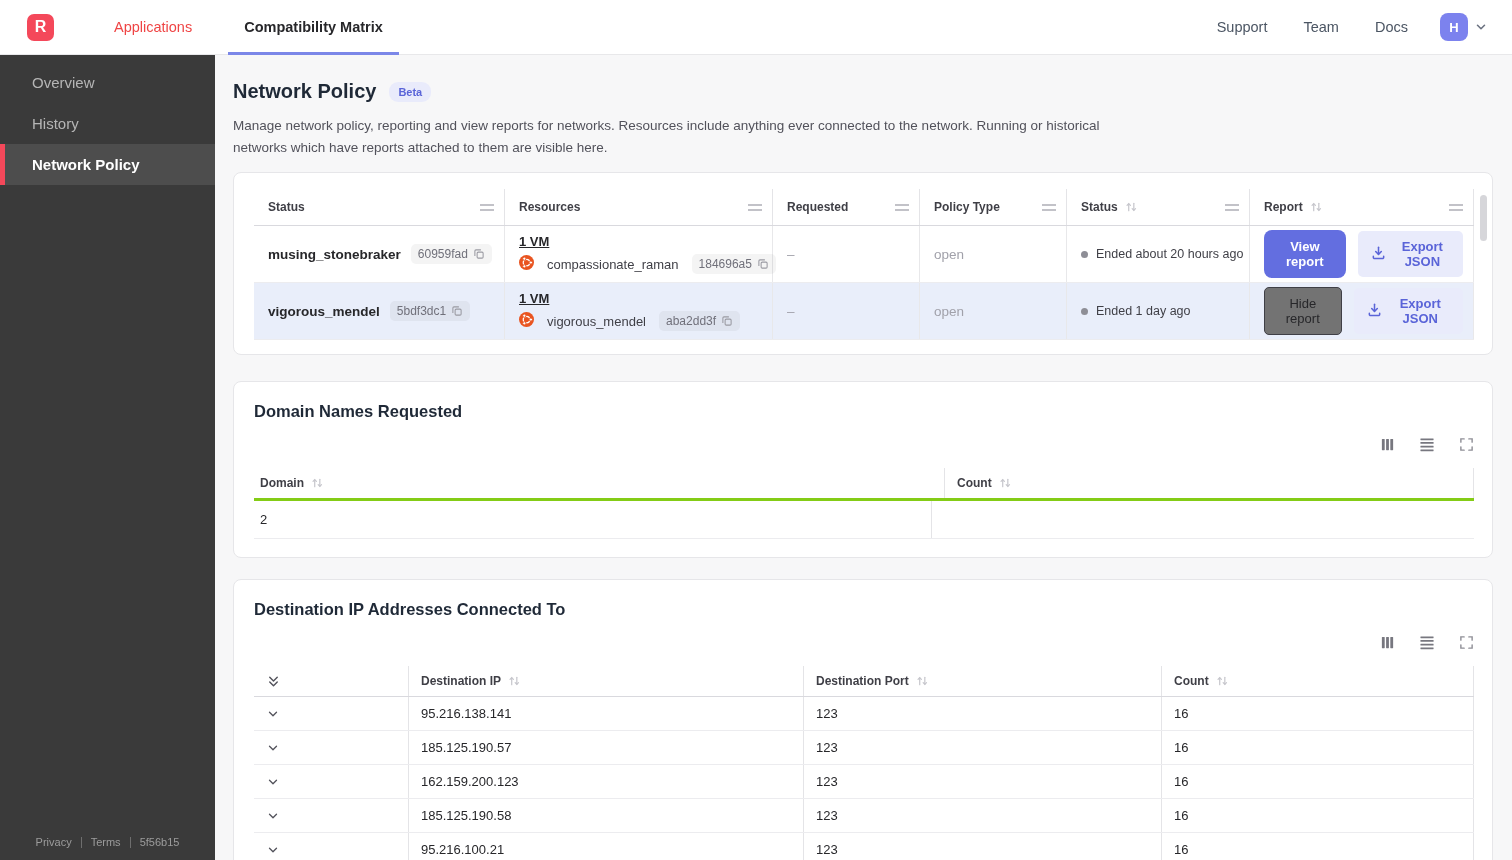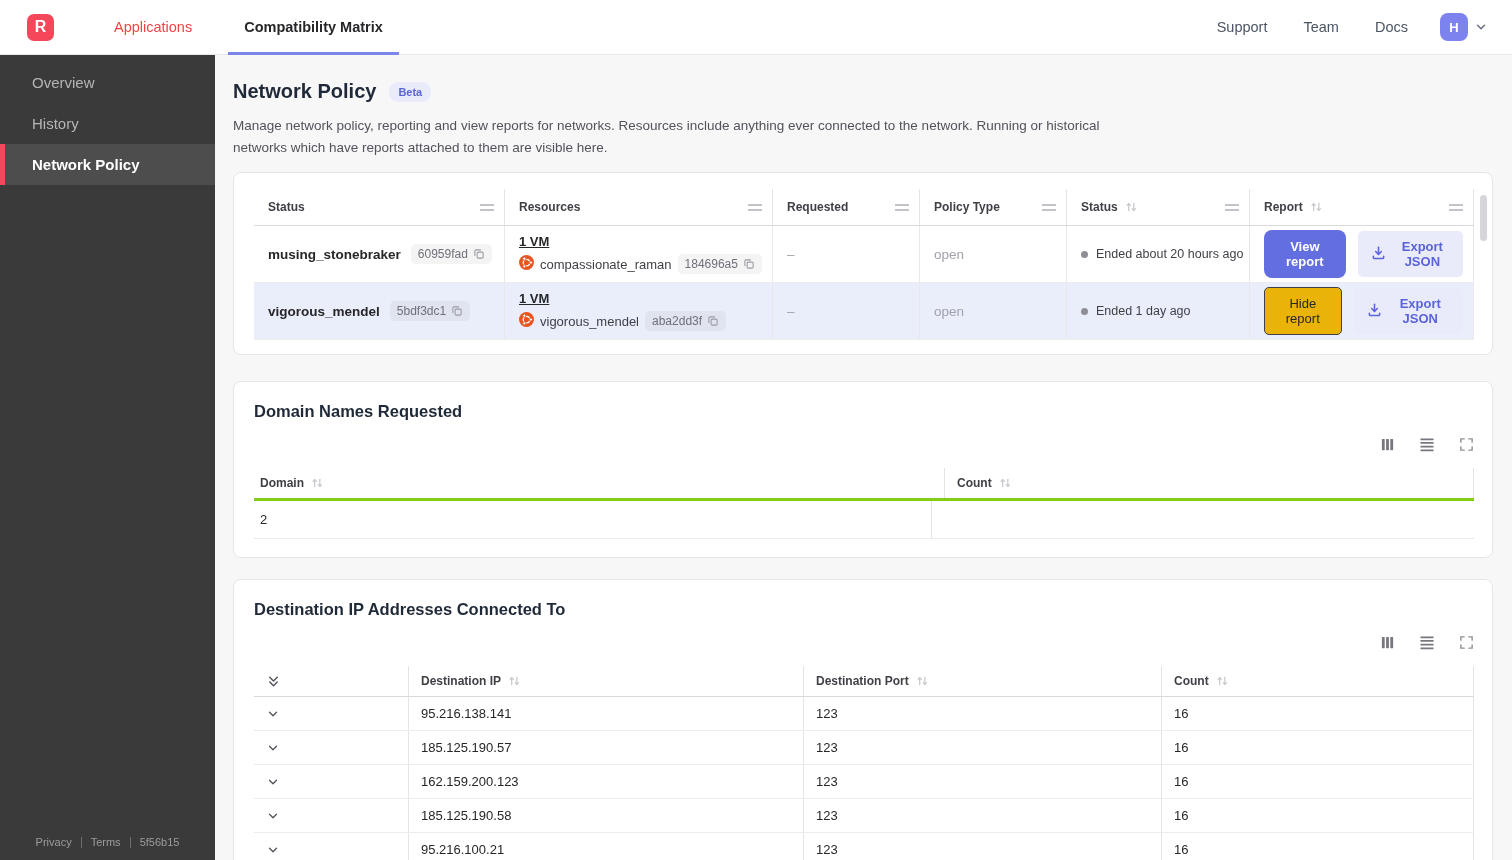--- a/index.html
+++ b/index.html
@@ -108,32 +108,32 @@
   .net-row .cell {
     display: flex; align-items: center; padding-left: 14px;
     border-right: 1px solid #e8e8ea; min-height: 55px;
   }
   .net-row { border-bottom: 1px solid #ececef; }
   .net-row:last-child { border-bottom: none; }
   .net-row.selected { background: #e9eefa; }
   .net-name { font-weight: 700; font-size: 13.5px; color: #27272a; margin-right: 10px; }
   .res-cell { flex-direction: column; align-items: flex-start !important; justify-content: center; gap: 5px; padding-top: 8px; padding-bottom: 8px; }
   .vm-count { font-weight: 700; font-size: 13px; text-decoration: underline; }
-  .res-line { display: flex; align-items: center; gap: 6px; font-size: 13px; color: #3f3f46; }
+  .res-line { display: flex; align-items: center; gap: 13px; font-size: 13px; color: #3f3f46; }
   .muted { color: #a1a1aa; font-size: 13.5px; }
   .status-cell { gap: 8px; font-size: 12.5px; color: #3f3f46; text-align: center; }
   .status-dot { width: 7px; height: 7px; border-radius: 50%; background: #8e8e96; flex-shrink: 0; }
   .report-cell { gap: 12px; padding-right: 10px; }
   .btn-primary {
     background: #636ee0; color: #fff; font-size: 13px; font-weight: 600;
     border: none; border-radius: 8px; padding: 9px 14px; cursor: pointer;
     font-family: "Liberation Sans", sans-serif;
   }
   .btn-outline {
-    background: #eab308; color: #27272a; font-size: 13px; font-weight: 400;
+    background: #737373; color: #27272a; font-size: 13px; font-weight: 400;
     border: 1px solid #3f3f46; border-radius: 5px; padding: 8px 12px; cursor: pointer;
     font-family: "Liberation Sans", sans-serif;
   }
   .btn-soft {
     display: inline-flex; align-items: center; gap: 9px;
     background: #e9ebfb; color: #5a64d8; font-size: 13px; font-weight: 600;
     border: none; border-radius: 5px; padding: 8px 13px; cursor: pointer;
     font-family: "Liberation Sans", sans-serif;
   }
   .vscroll {

